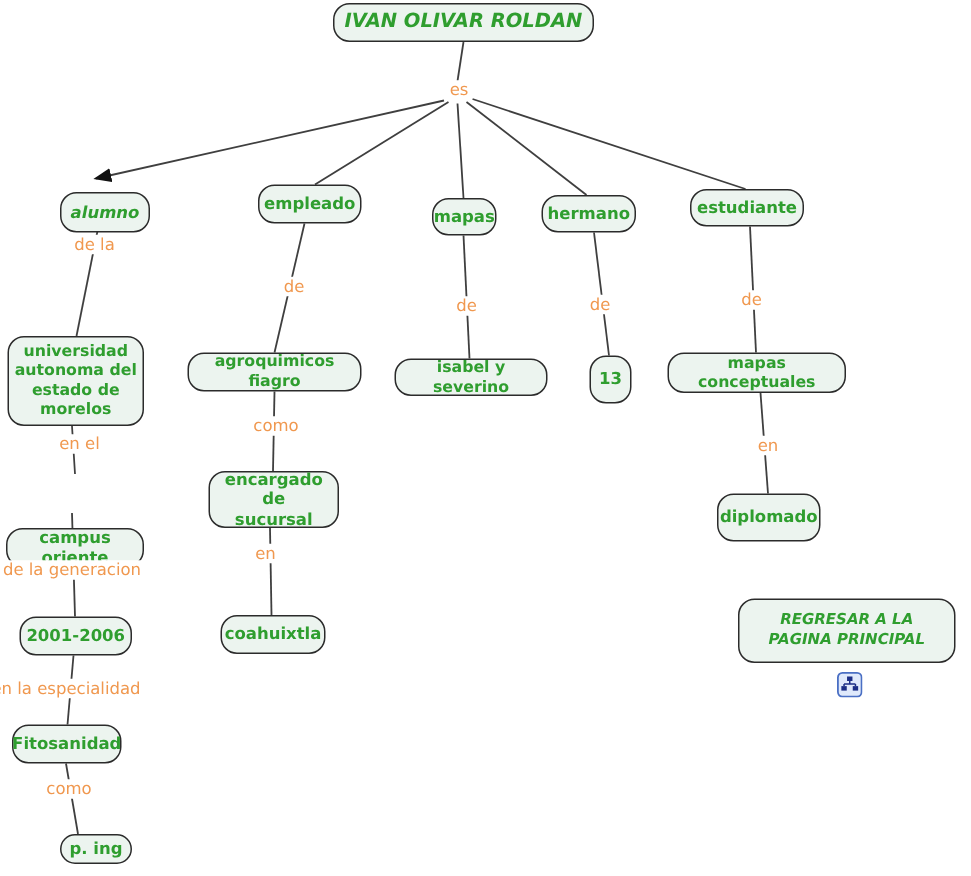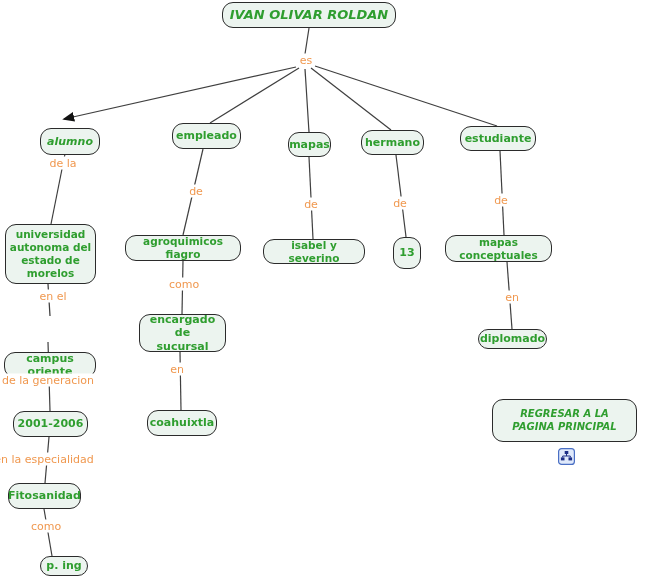--- a/index.html
+++ b/index.html
@@ -98,27 +98,27 @@
       <div class="node" style="left: 288px; top: 132px; width: 43px; height: 25px; font-size: 11px;">mapas</div>
       <div class="node" style="left: 361px; top: 130px; width: 63px; height: 25px; font-size: 11px;">hermano</div>
       <div class="node" style="left: 460px; top: 126px; width: 76px; height: 25px; font-size: 11px;">estudiante</div>
       <div class="node" style="left: 5px; top: 224px; width: 91px; height: 60px; font-size: 10.5px;">universidad
 autonoma del
 estado de
 morelos</div>
       <div class="node" style="left: 125px; top: 235px; width: 116px; height: 26px; font-size: 10.5px;">agroquimicos fiagro</div>
       <div class="node" style="left: 263px; top: 239px; width: 102px; height: 25px; font-size: 10.5px;">isabel y severino</div>
       <div class="node" style="left: 393px; top: 237px; width: 28px; height: 32px; font-size: 11px;">13</div>
-      <div class="node" style="left: 445px; top: 235px; width: 107px; height: 27px; font-size: 10.5px;">mapas conceptuales</div>
+      <div class="node" style="left: 445px; top: 235px; width: 119px; height: 27px; font-size: 10.5px;">mapas conceptuales</div>
       <div class="node" style="left: 4px; top: 316px; width: 92px; height: 26px; font-size: 11px; margin-top: 36px;">campus oriente</div>
       <div class="node" style="left: 139px; top: 314px; width: 87px; height: 38px; font-size: 11px;">encargado de
 sucursal</div>
       <div class="node" style="left: 13px; top: 411px; width: 75px; height: 26px; font-size: 11px;">2001-2006</div>
       <div class="node" style="left: 147px; top: 410px; width: 70px; height: 26px; font-size: 11px;">coahuixtla</div>
-      <div class="node" style="left: 478px; top: 329px; width: 69px; height: 20px; font-size: 11px;">diplomado</div>
+      <div class="node" style="left: 478px; top: 329px; width: 69px; height: 32px; font-size: 11px;">diplomado</div>
       <div class="node" style="left: 8px; top: 483px; width: 73px; height: 26px; font-size: 11px;">Fitosanidad</div>
       <div class="node" style="left: 40px; top: 556px; width: 48px; height: 20px; font-size: 11px;">p. ing</div>
       <div class="node italic" style="left: 492px; top: 399px; width: 145px; height: 43px; font-size: 10px;">REGRESAR A LA
 PAGINA PRINCIPAL</div>
     </div>
   <div id="labels-layer">
       <span class="edge-label" style="left: 306px; top: 60px;">es</span>
       <span class="edge-label" style="left: 63px; top: 163px;">de la</span>
       <span class="edge-label" style="left: 196px; top: 191px;">de</span>
       <span class="edge-label" style="left: 311px; top: 204px;">de</span>

